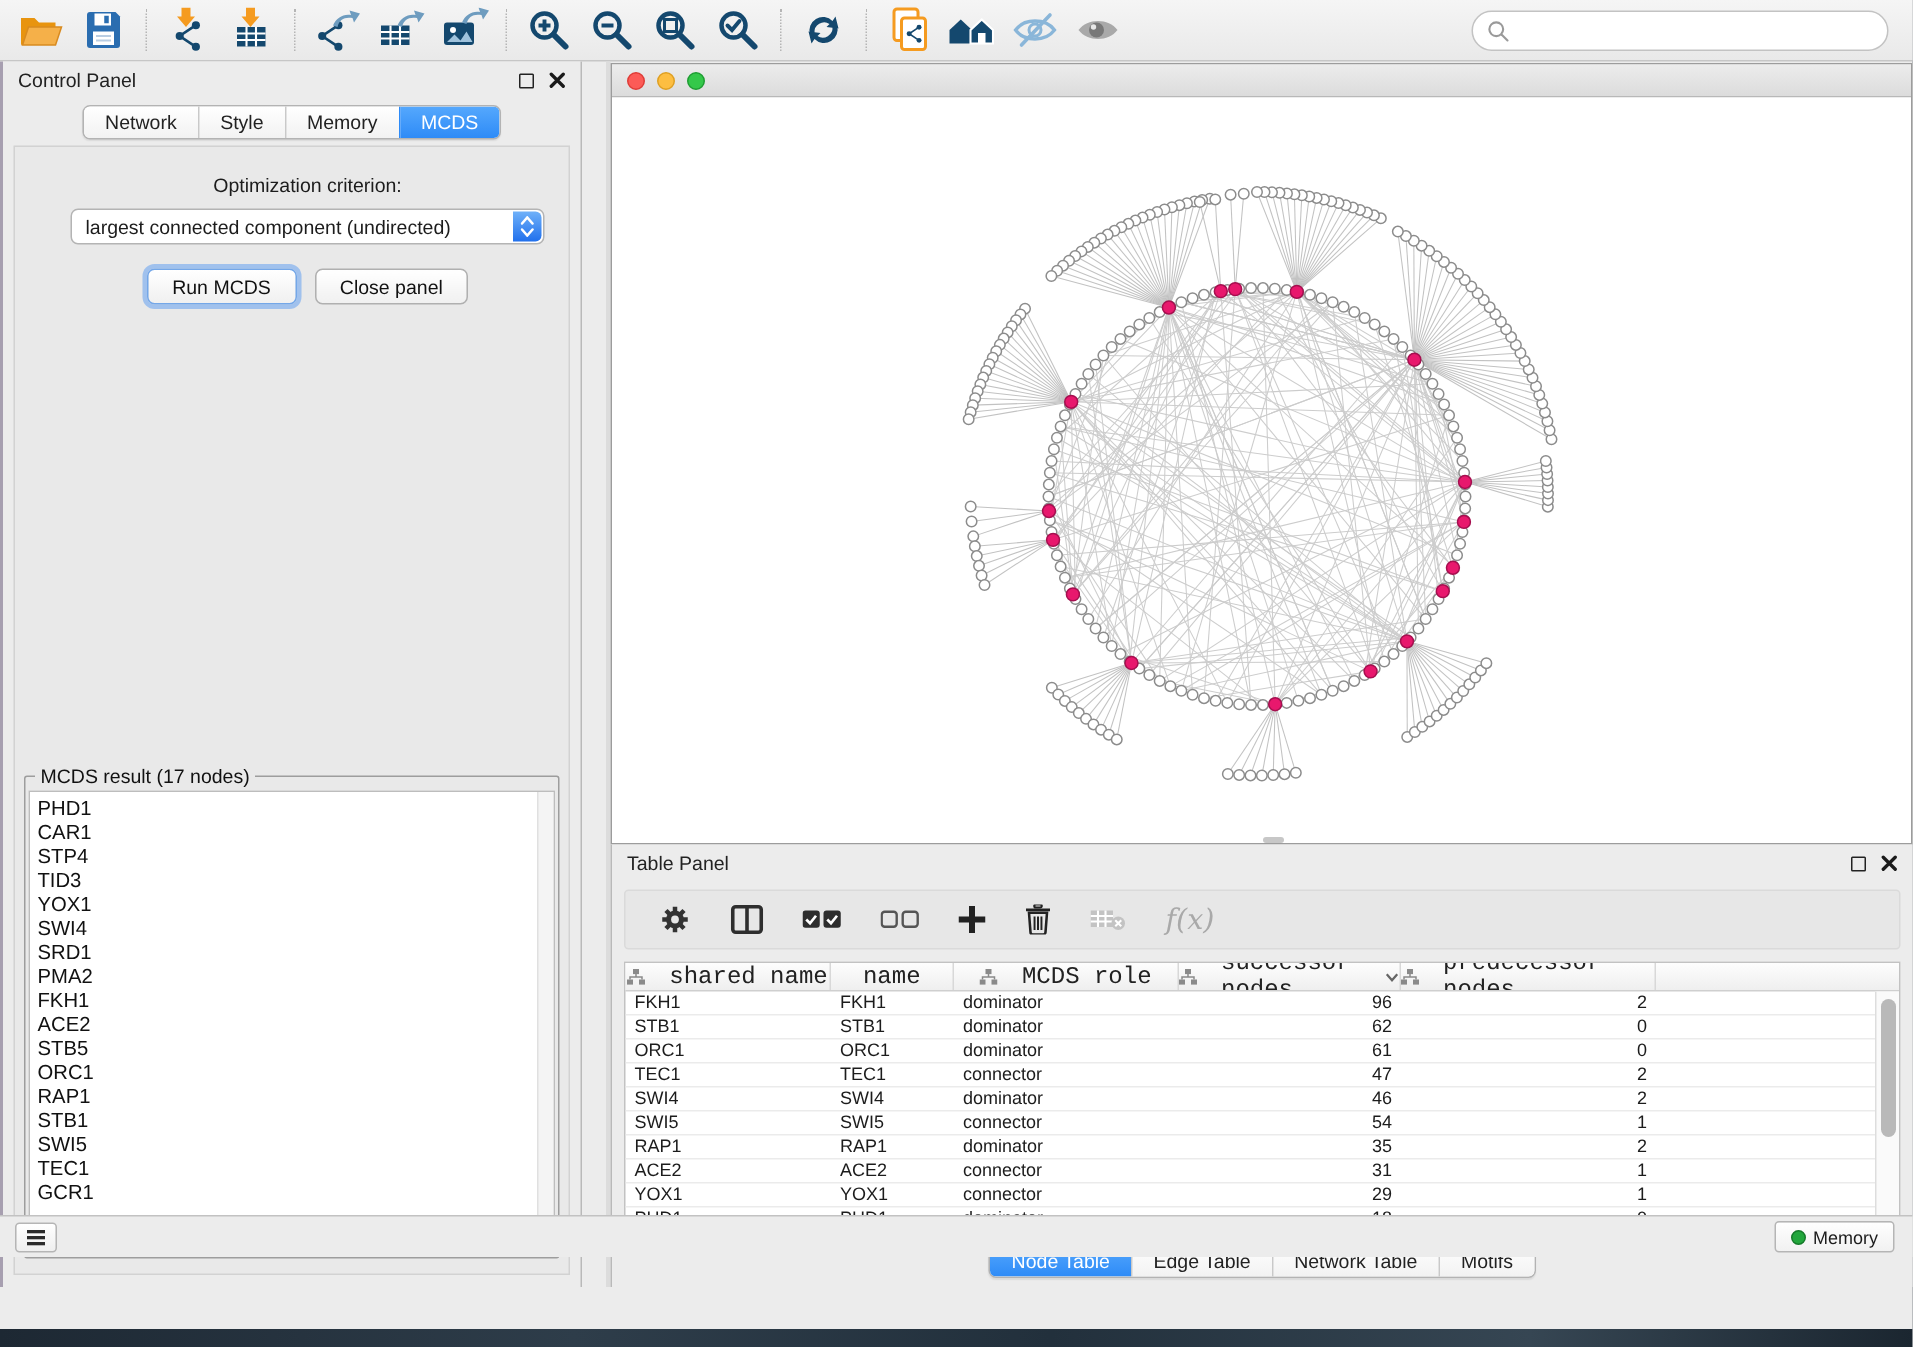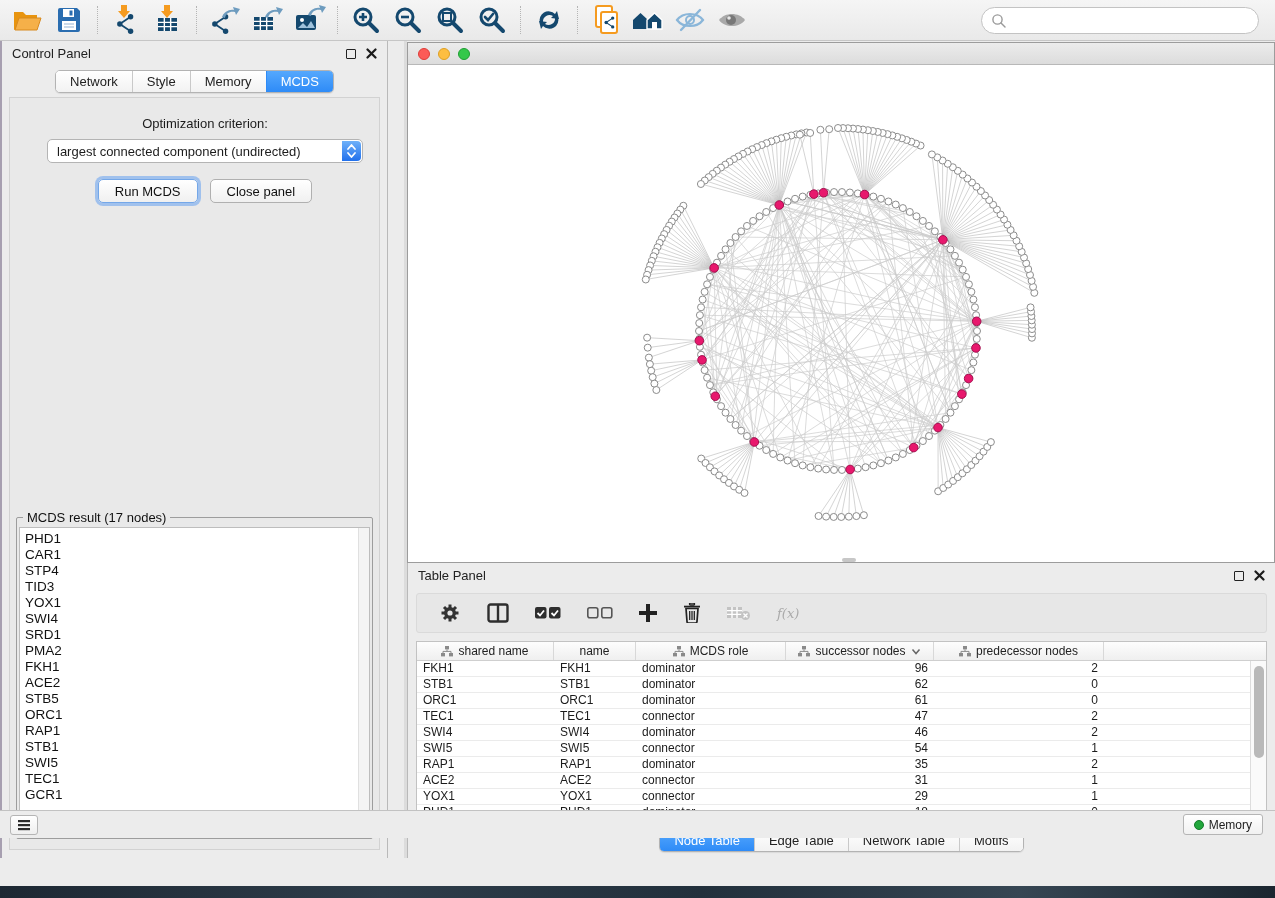--- a/index.html
+++ b/index.html
@@ -65,25 +65,25 @@
   .net-title .t { position:absolute; left:0; right:0; text-align:center; font-size:13px; font-weight:bold; color:#333; }
   .net-canvas { position:absolute; left:0; right:0; top:22px; bottom:0; background:#fff; overflow:hidden; }
 
   
   .tpanel { position:absolute; left:407px; top:563px; right:0; height:295px; background:#ececec;
             border-left:1px solid #b9b9b9; }
   .h-handle { position:absolute; left:50%; top:-5px; width:14px; height:4px; background:#c7c7c7; border-radius:2px; }
   .t-toolbar { margin:5px 8px 0 8px; height:40px; background:#e7e7e7; border:1px solid #dadada; border-radius:3px;
                display:flex; align-items:center; gap:26px; padding-left:22px; }
   .t-tool { display:flex; align-items:center; justify-content:center; height:30px; }
-  .fx { font-family:"DejaVu Serif", serif; font-style:italic; font-size:13px; color:#a9a9a9; }
+  .fx { font-family:"DejaVu Serif", serif; font-style:italic; font-size:19px; color:#a9a9a9; }
   .grid-wrap { position:absolute; left:8px; right:8px; top:78px; bottom:35px; background:#fff; border:1px solid #c2c2c2; }
   .grid-head { display:flex; height:19px; background:linear-gradient(#fdfdfd,#efefef); border-bottom:1px solid #cfcfcf; }
-  .gh-cell { display:flex; align-items:center; justify-content:center; gap:5px; border-right:1px solid #d8d8d8;
-             font-size:12px; color:#222; overflow:hidden; }
+  .gh-cell { display:flex; align-items:center; justify-content:center; gap:16px; border-right:1px solid #d8d8d8;
+             font-size:16px; color:#222; overflow:hidden;font-family:Liberation Mono, monospace; }
   .grid-body { position:absolute; left:0; right:16px; top:19px; bottom:0; overflow:hidden; }
   .g-row { display:flex; height:16px; border-bottom:1px solid #ebebeb; }
   .g-cell { font-size:12px; line-height:15px; padding:0 6px; white-space:nowrap; overflow:hidden; }
   .num { text-align:right; }
   .v-scroll { position:absolute; right:0; top:19px; bottom:0; width:16px; background:#fafafa; border-left:1px solid #ddd; }
   .v-thumb { position:absolute; left:2.5px; width:10px; border-radius:5px; background:#b9b9b9; }
   .t-tabs { position:absolute; left:0; right:0; bottom:6px; display:flex; justify-content:center; }
 
   
   .statusbar { position:absolute; left:0; top:810px; right:0; height:28px; background:#ececec;

